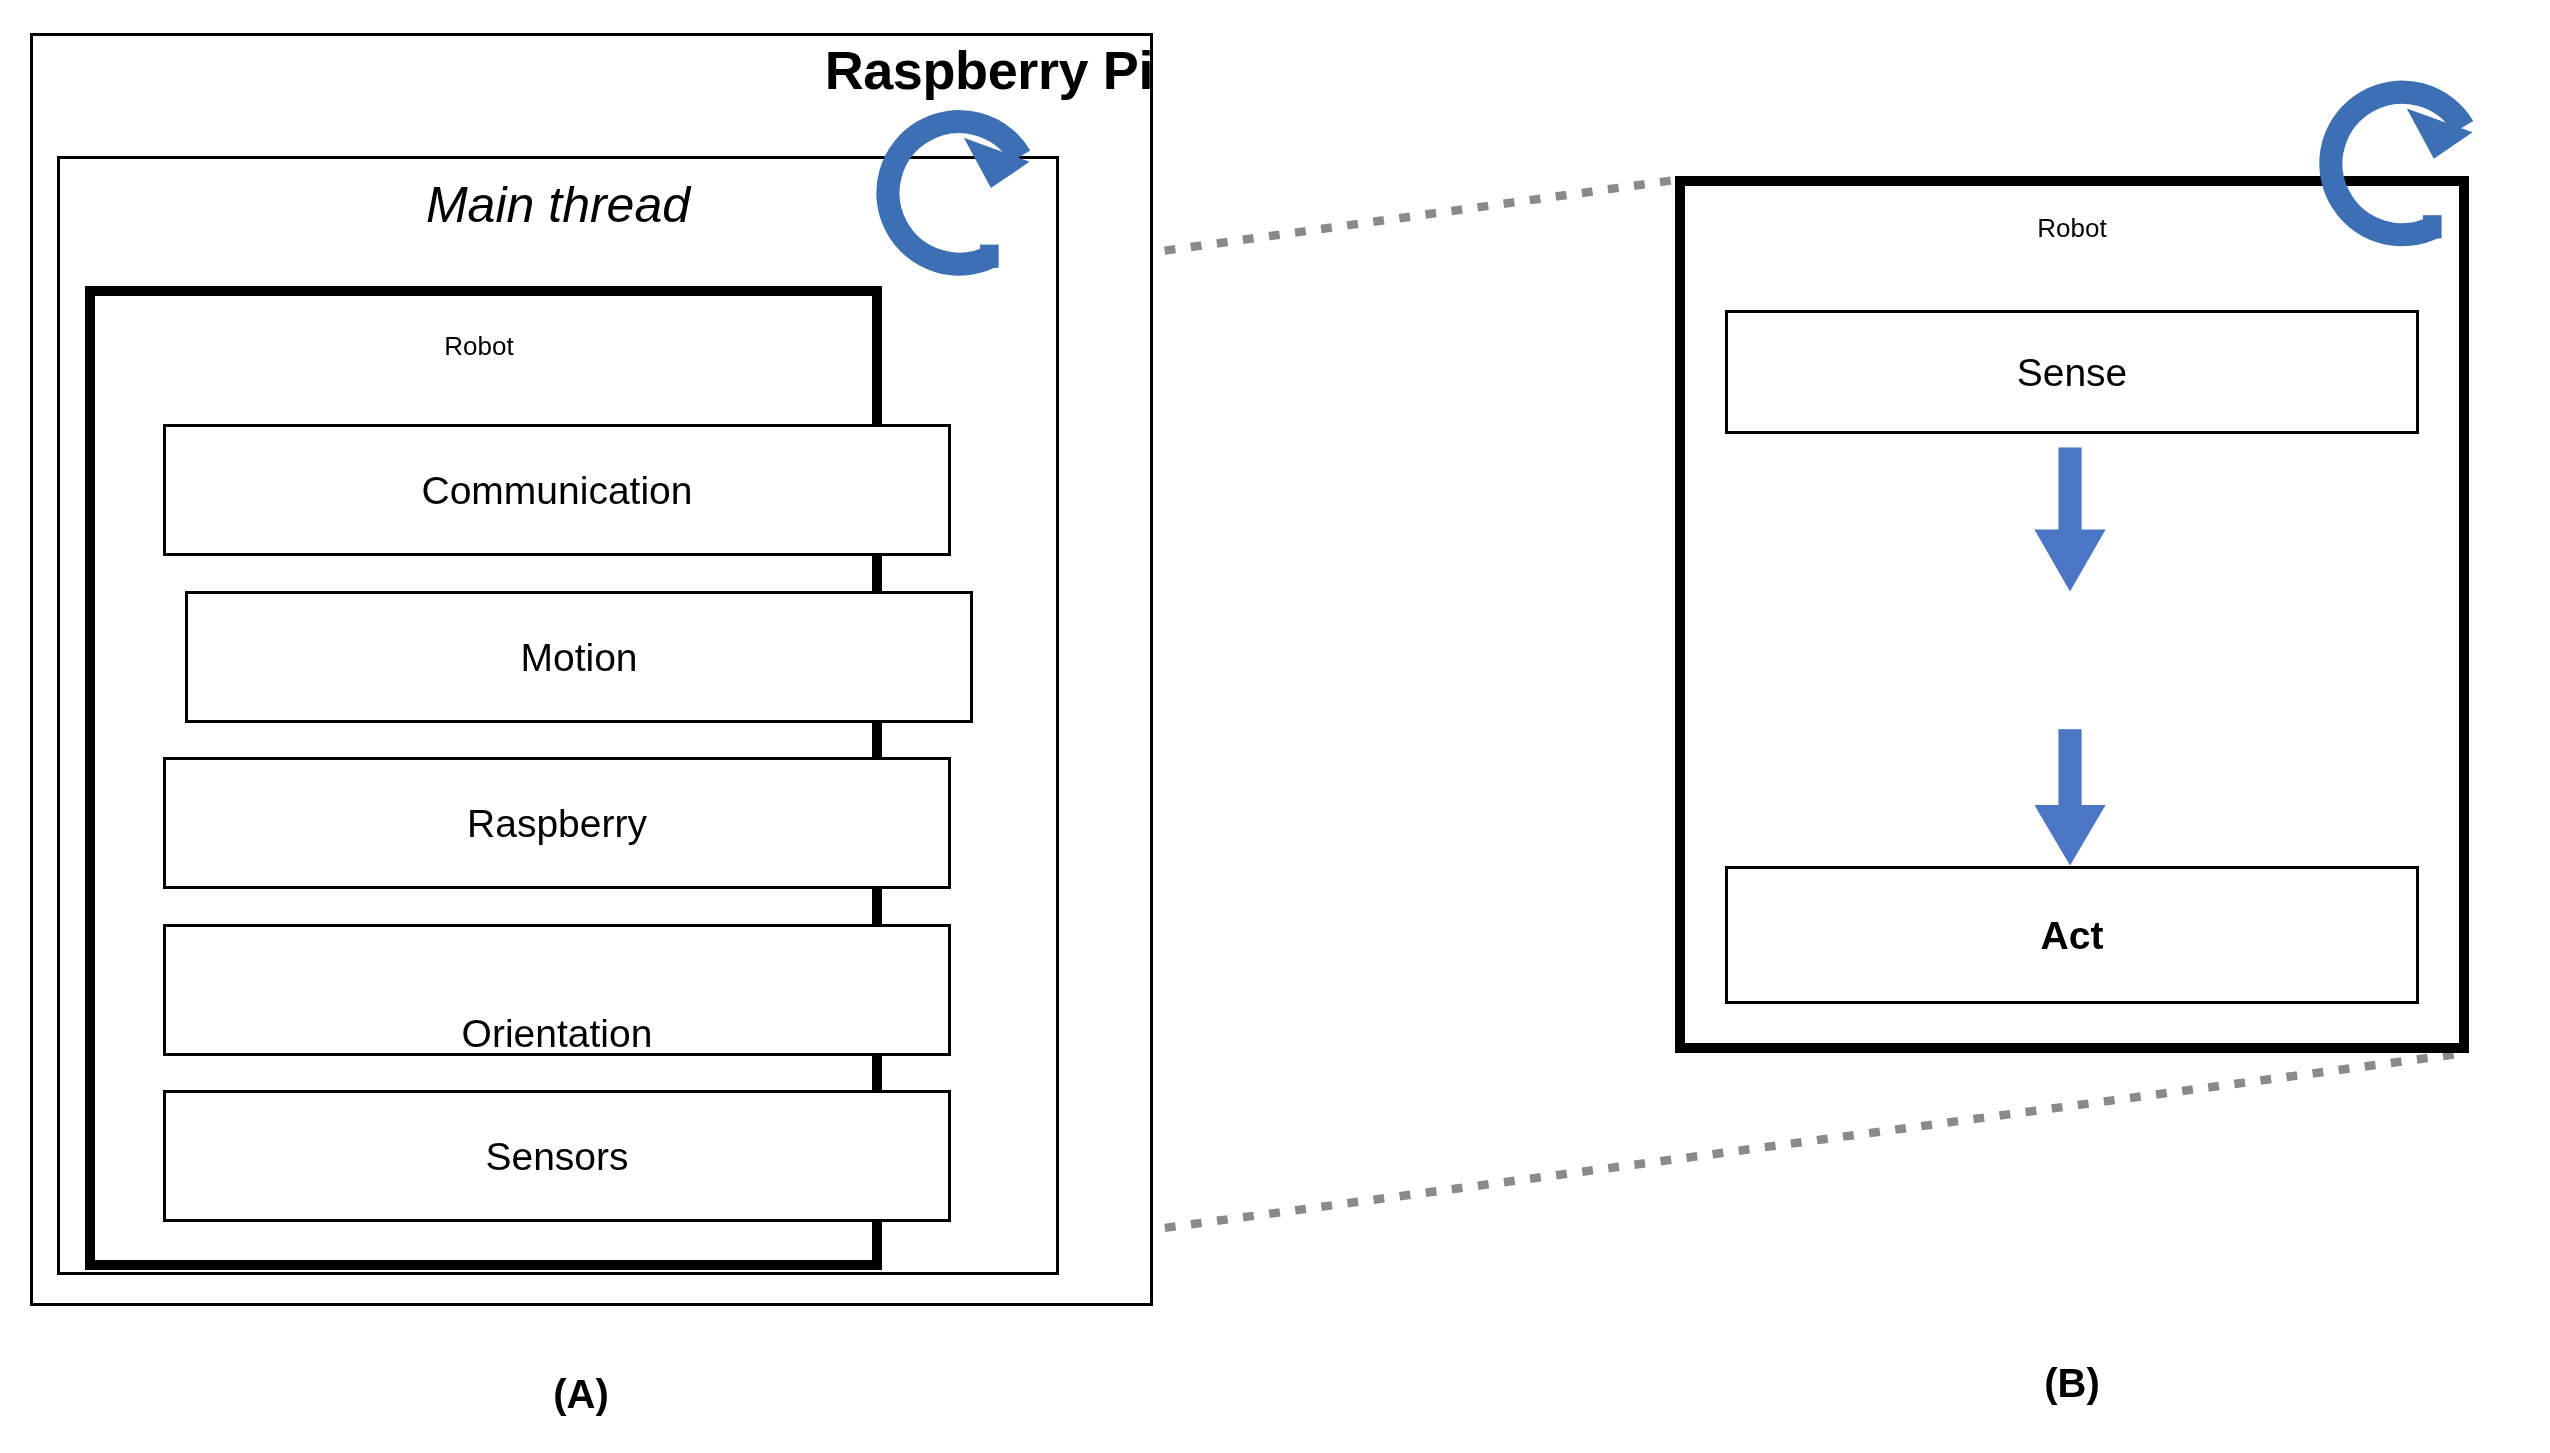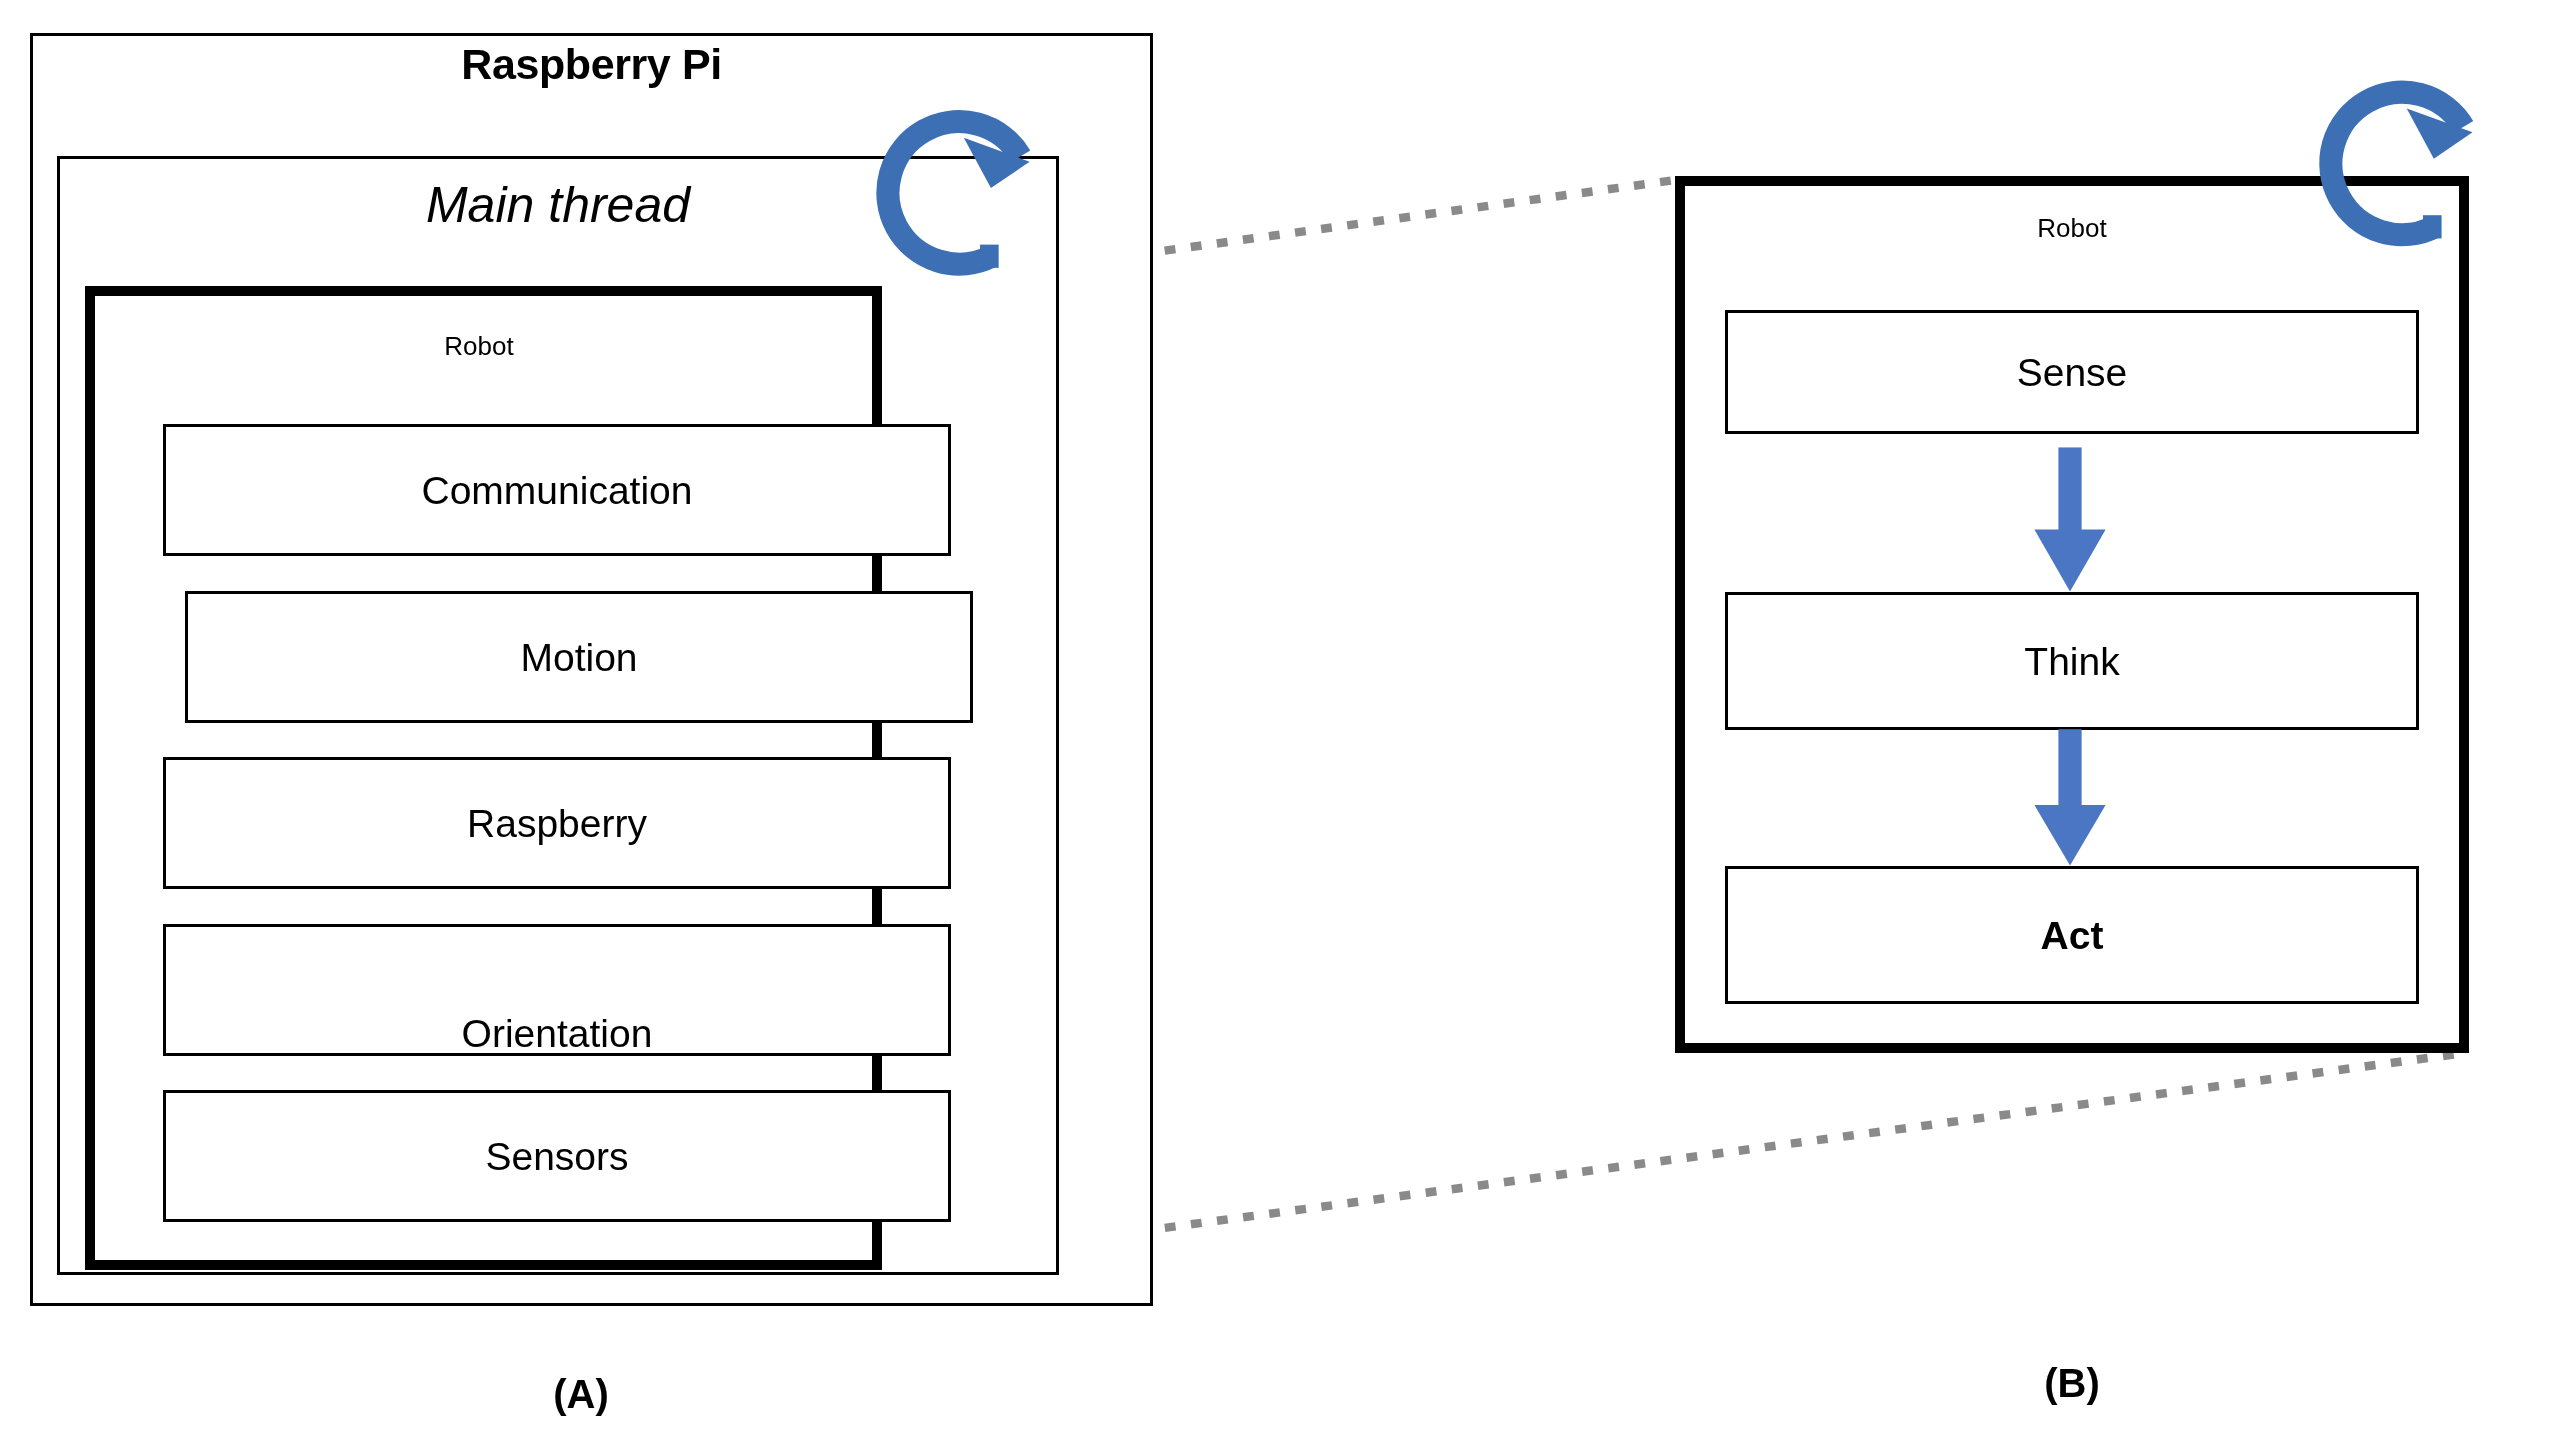--- a/index.html
+++ b/index.html
@@ -31,22 +31,23 @@
 
   
   .lbl{
     position:absolute;
     text-align:center;
     white-space:nowrap;
     line-height:1;
   }
   .title-bold{
     font-weight:bold;
-    font-size:43px;
+    font-size:54px;
     letter-spacing:-0.4px;
+    text-align:right;
   }
   .title-italic{
     font-style:italic;
     font-size:50px;
   }
   .title-plain{
     font-size:26px;
   }
   .sub-label{
     font-size:39px;
@@ -113,23 +114,20 @@
 
   <div class="panel-caption" style="left:465px; top:1372px; width:232px;">(A)</div>
 
   <div class="box-thick" style="left:1675px; top:176px; width:794px; height:877px;"></div>
   <div class="lbl title-plain" style="left:1675px; top:215px; width:794px;">Robot</div>
 
   <div class="box-sub" style="left:1725px; top:310px; width:694px; height:124px;">
     <span class="sub-label">Sense</span>
   </div>
 
-  <div class="box-sub" style="left:1725px; top:592px; width:694px; height:138px;">
-    <span class="sub-label">Think</span>
-  </div>
 
   <div class="box-sub" style="left:1725px; top:866px; width:694px; height:138px;font-weight:bold;">
     <span class="sub-label">Act</span>
   </div>
 
   <svg class="ovl" viewBox="0 0 3294 1877">
 
     <g>
       <rect x="2659" y="578" width="30" height="114" fill="#4A76C4"></rect>
       <path d="M 2628 684 L 2720 684 L 2674 764 Z" fill="#4A76C4"></path>

